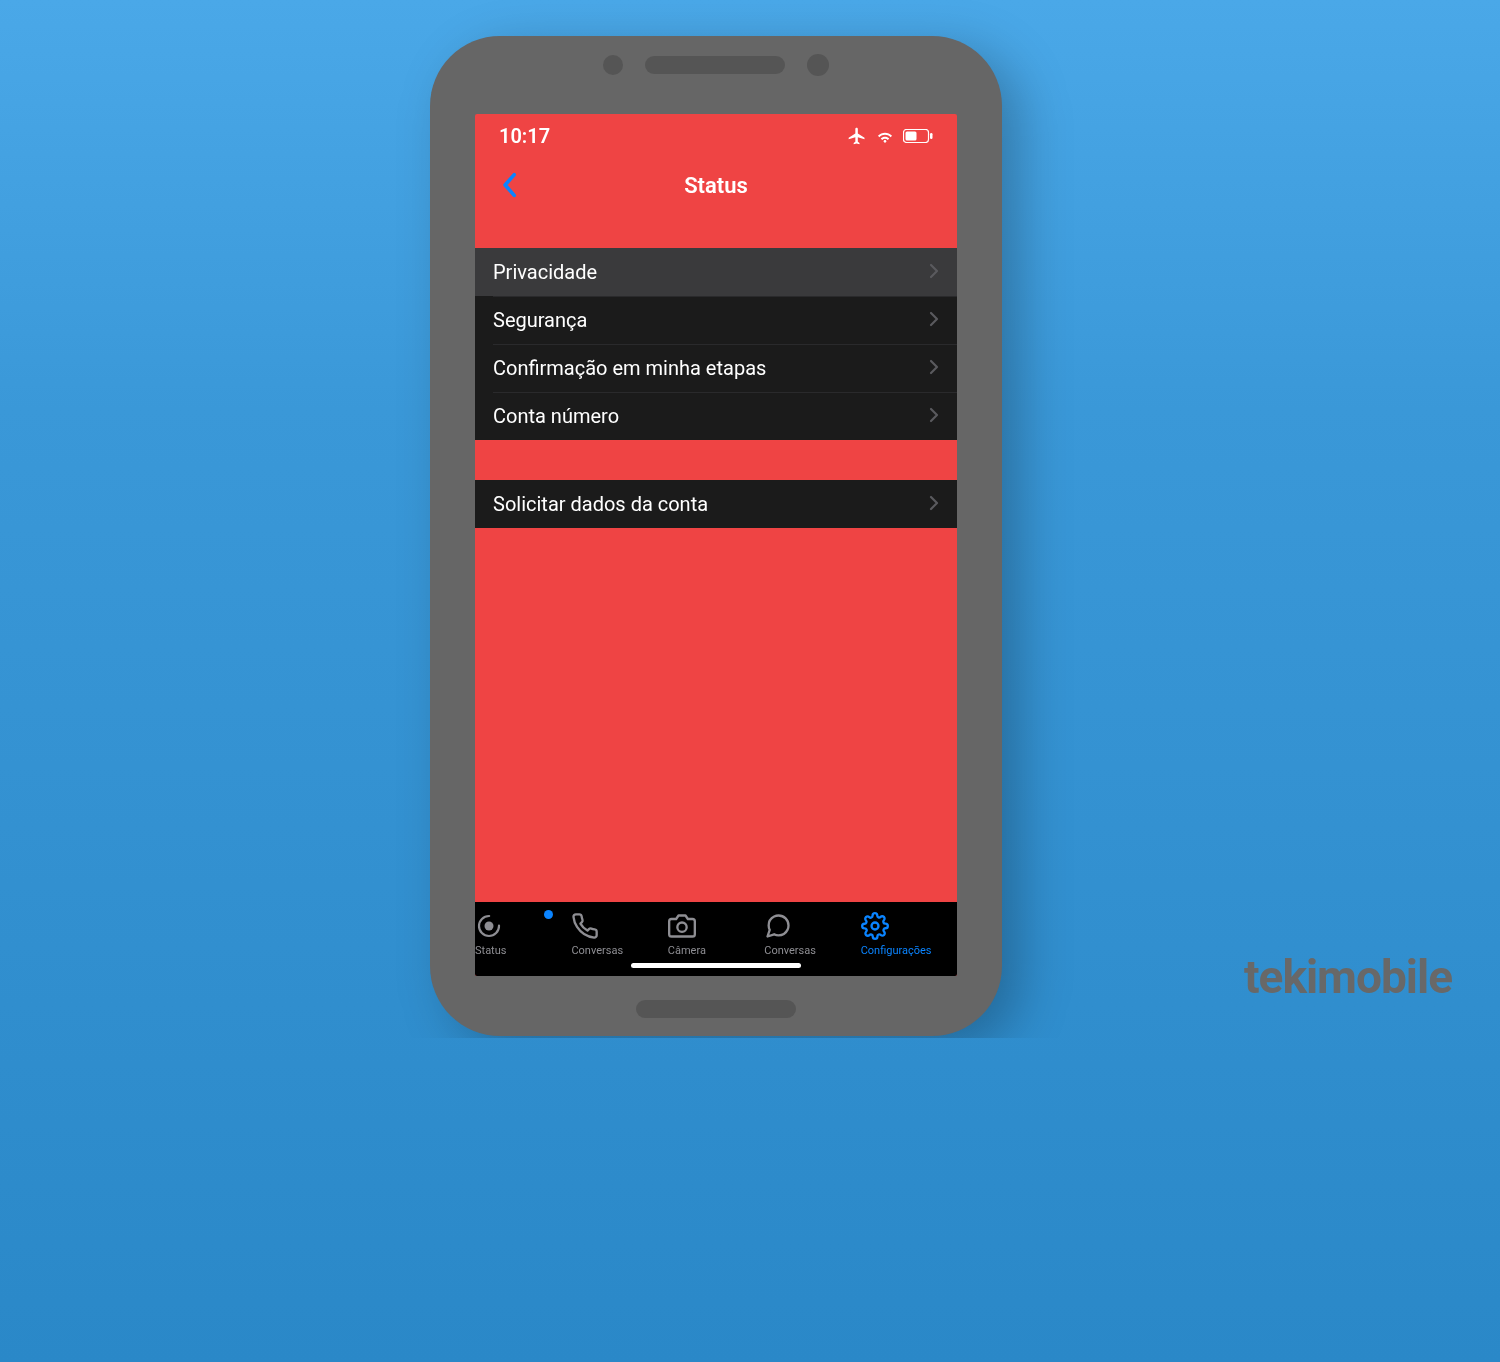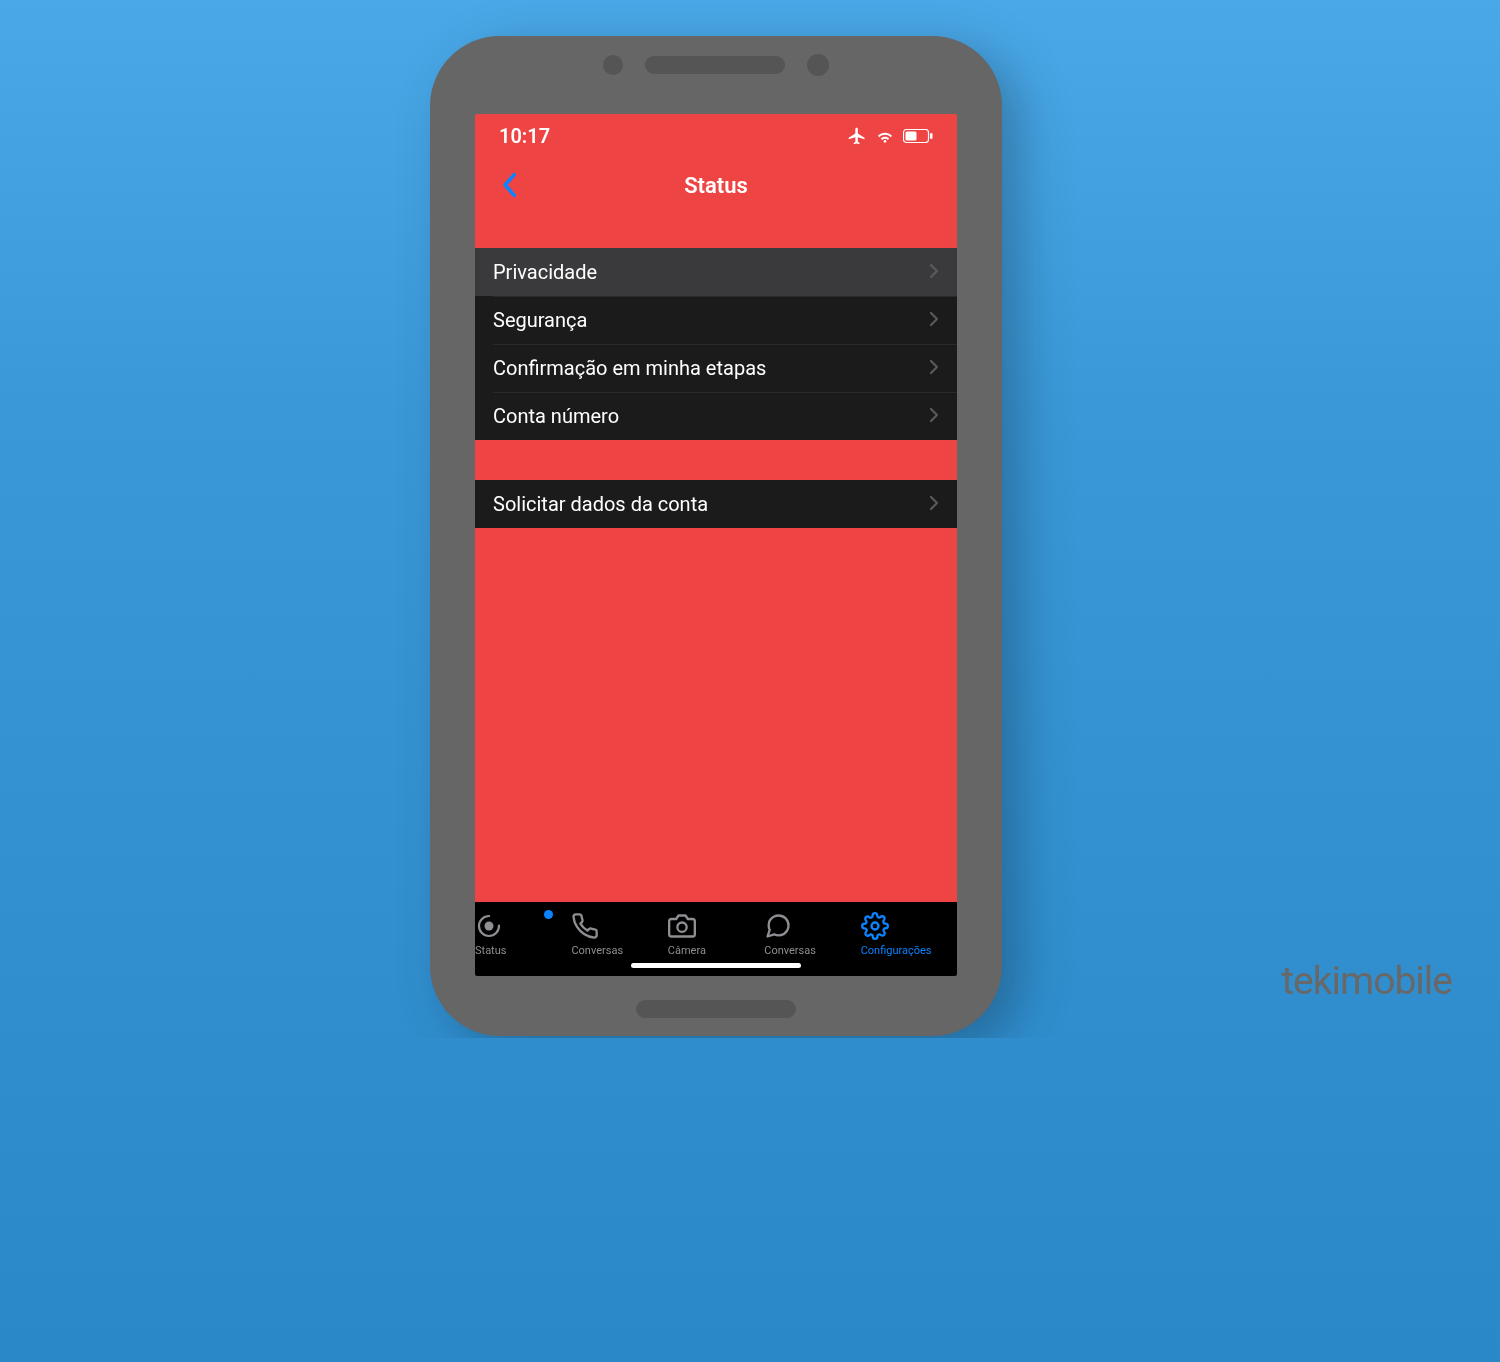--- a/index.html
+++ b/index.html
@@ -196,22 +196,22 @@
       transform: translateX(-50%);
       width: 170px;
       height: 5px;
       background: #fff;
       border-radius: 3px;
     }
     .brand {
       position: absolute;
       right: 48px;
       bottom: 34px;
-      font-size: 39px;
-      font-weight: 400;
+      font-size: 46px;
+      font-weight: 700;
       color: #686868;
       letter-spacing: -1px;
     }
     .status-dot-notif {
       position: absolute;
       top: -2px;
       right: 18px;
       width: 9px;
       height: 9px;
       background: #0a84ff;

